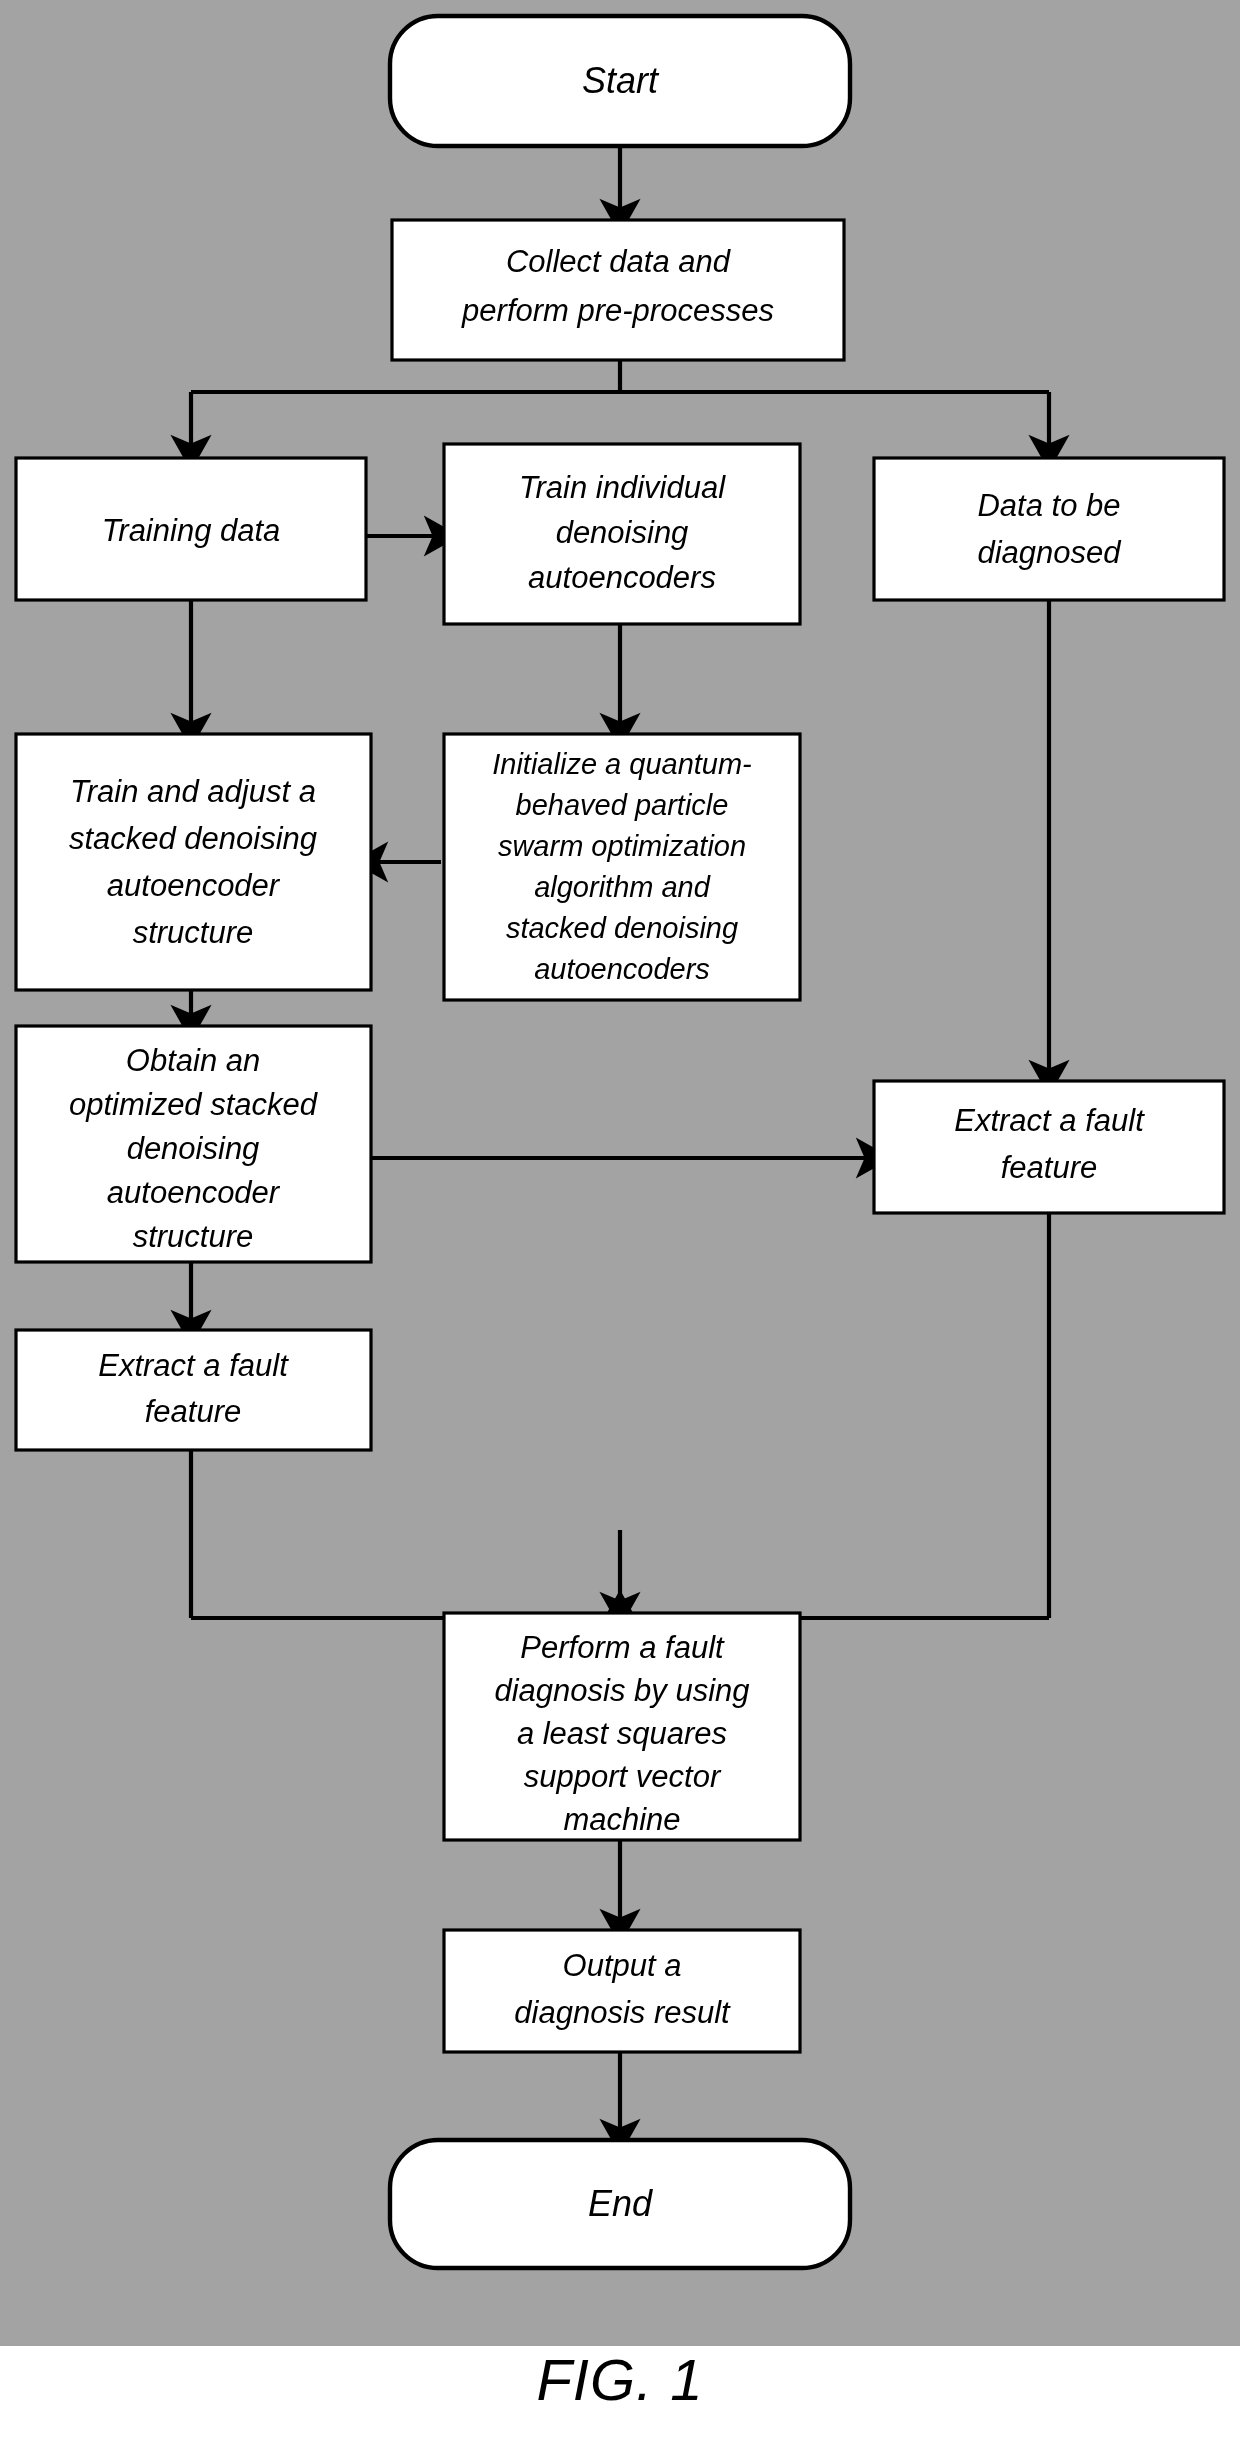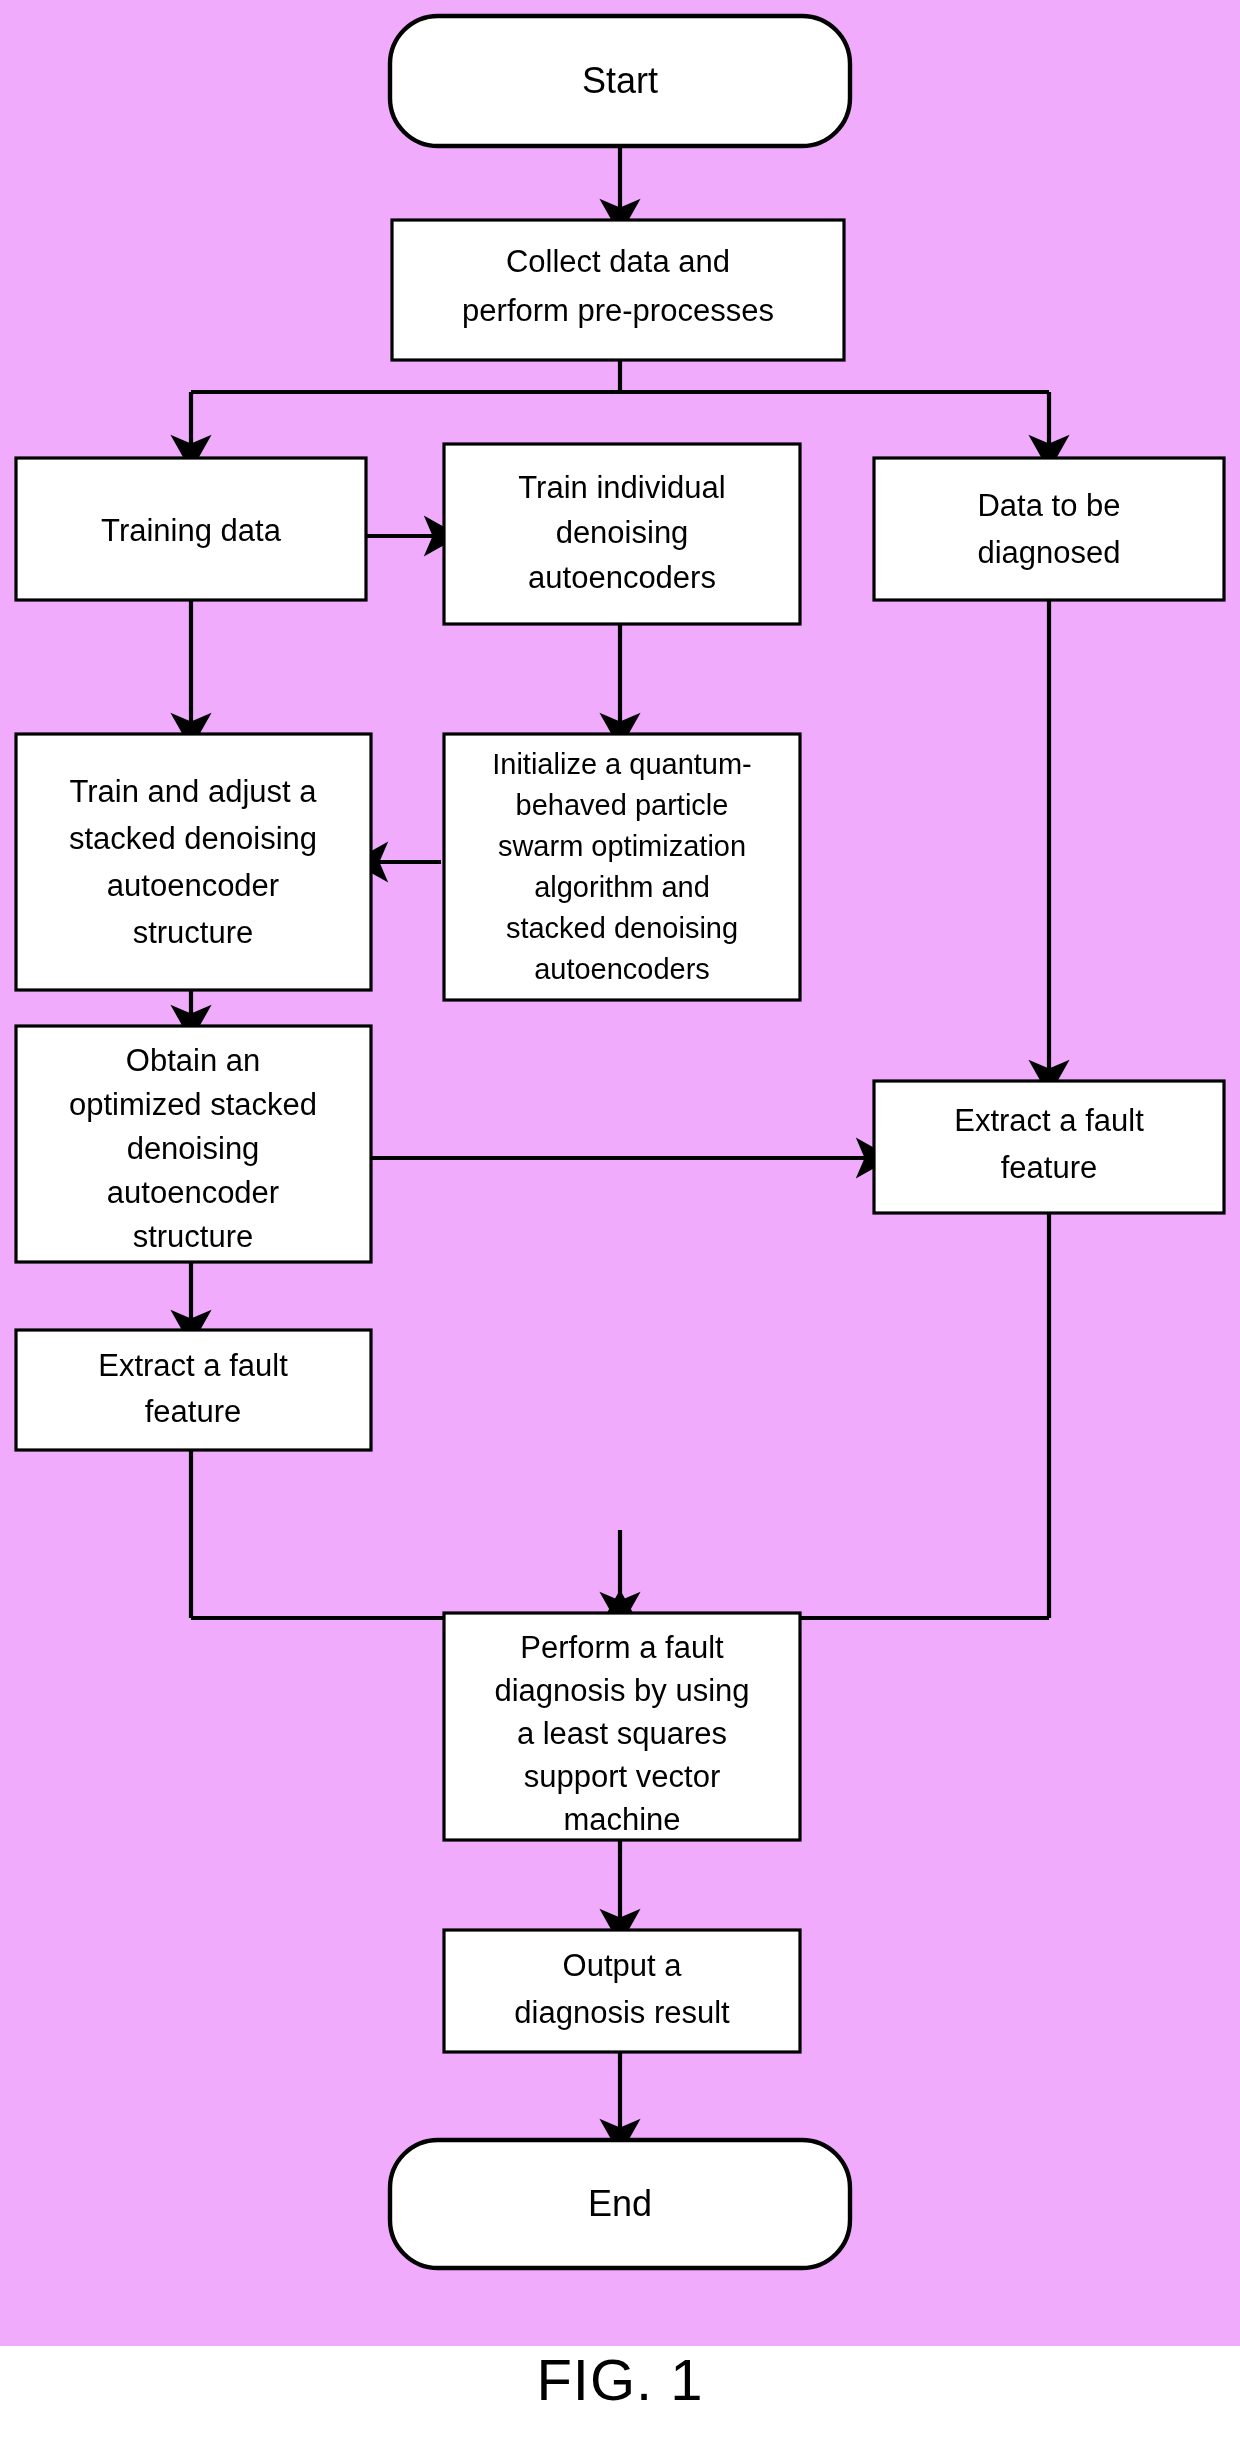--- a/index.html
+++ b/index.html
@@ -10,21 +10,22 @@
   body {
     width: 1240px;
     height: 2455px;
     font-family: "Liberation Sans", sans-serif;
     overflow: hidden;
   }
   #figure-root {
     position: relative;
     width: 1240px;
     height: 2346px;
-    background: #f0abfc;
+    background: #a3a3a3;
+    font-style: italic;
   }
   #flow-svg {
     position: absolute;
     top: 0;
     left: 0;
     width: 1240px;
     height: 2455px;
   }
   .node-box {
     fill: #ffffff;

